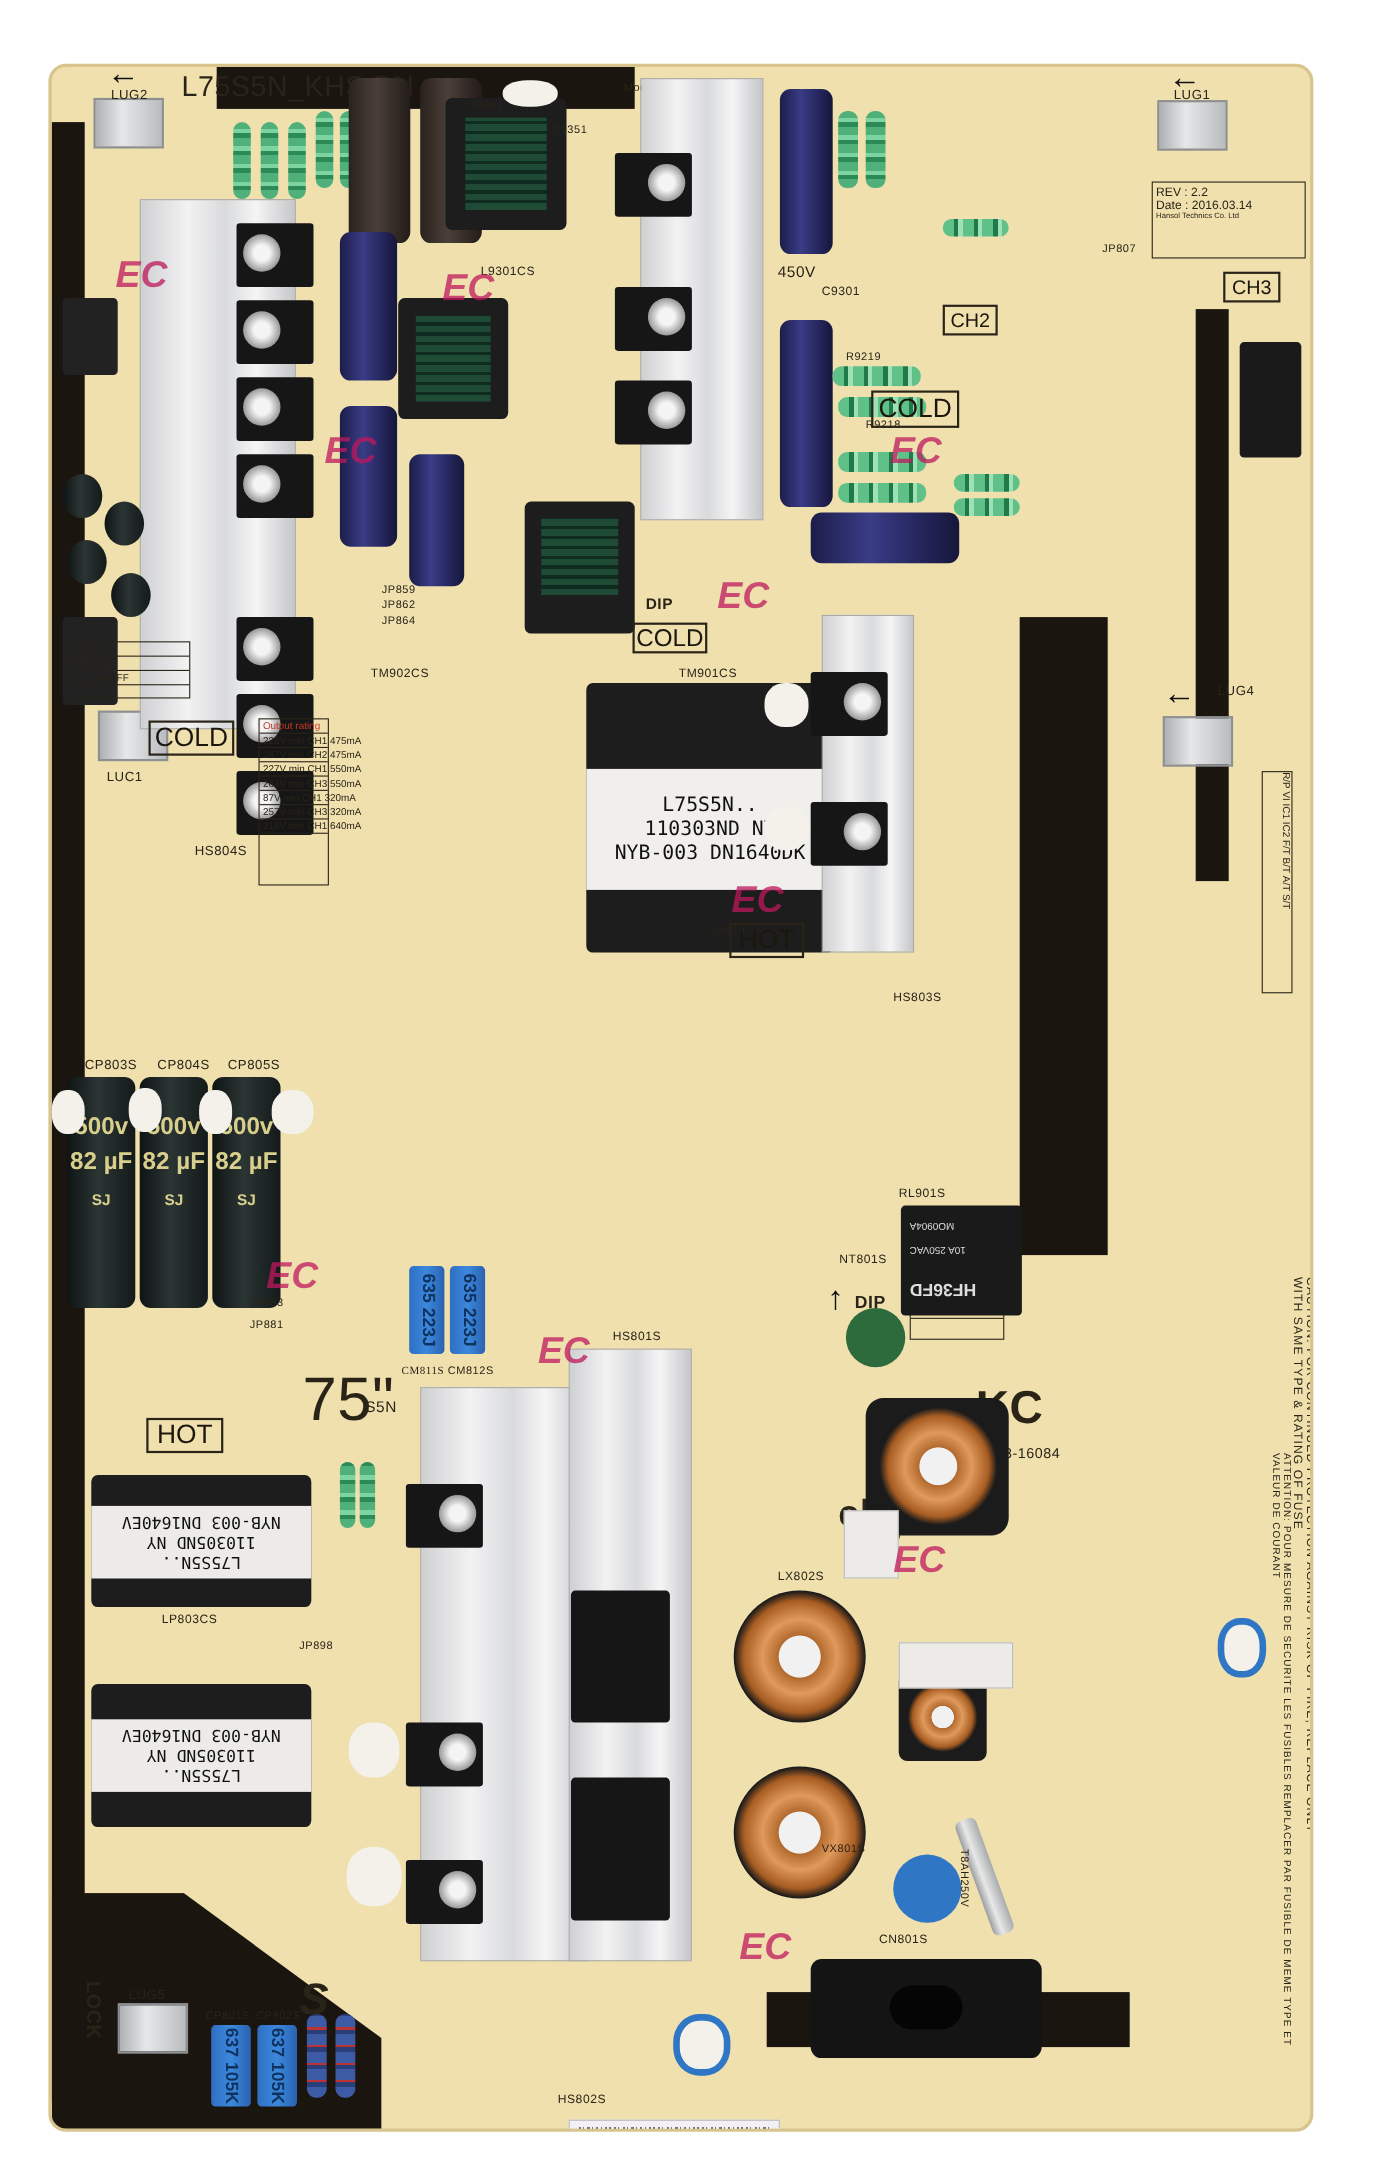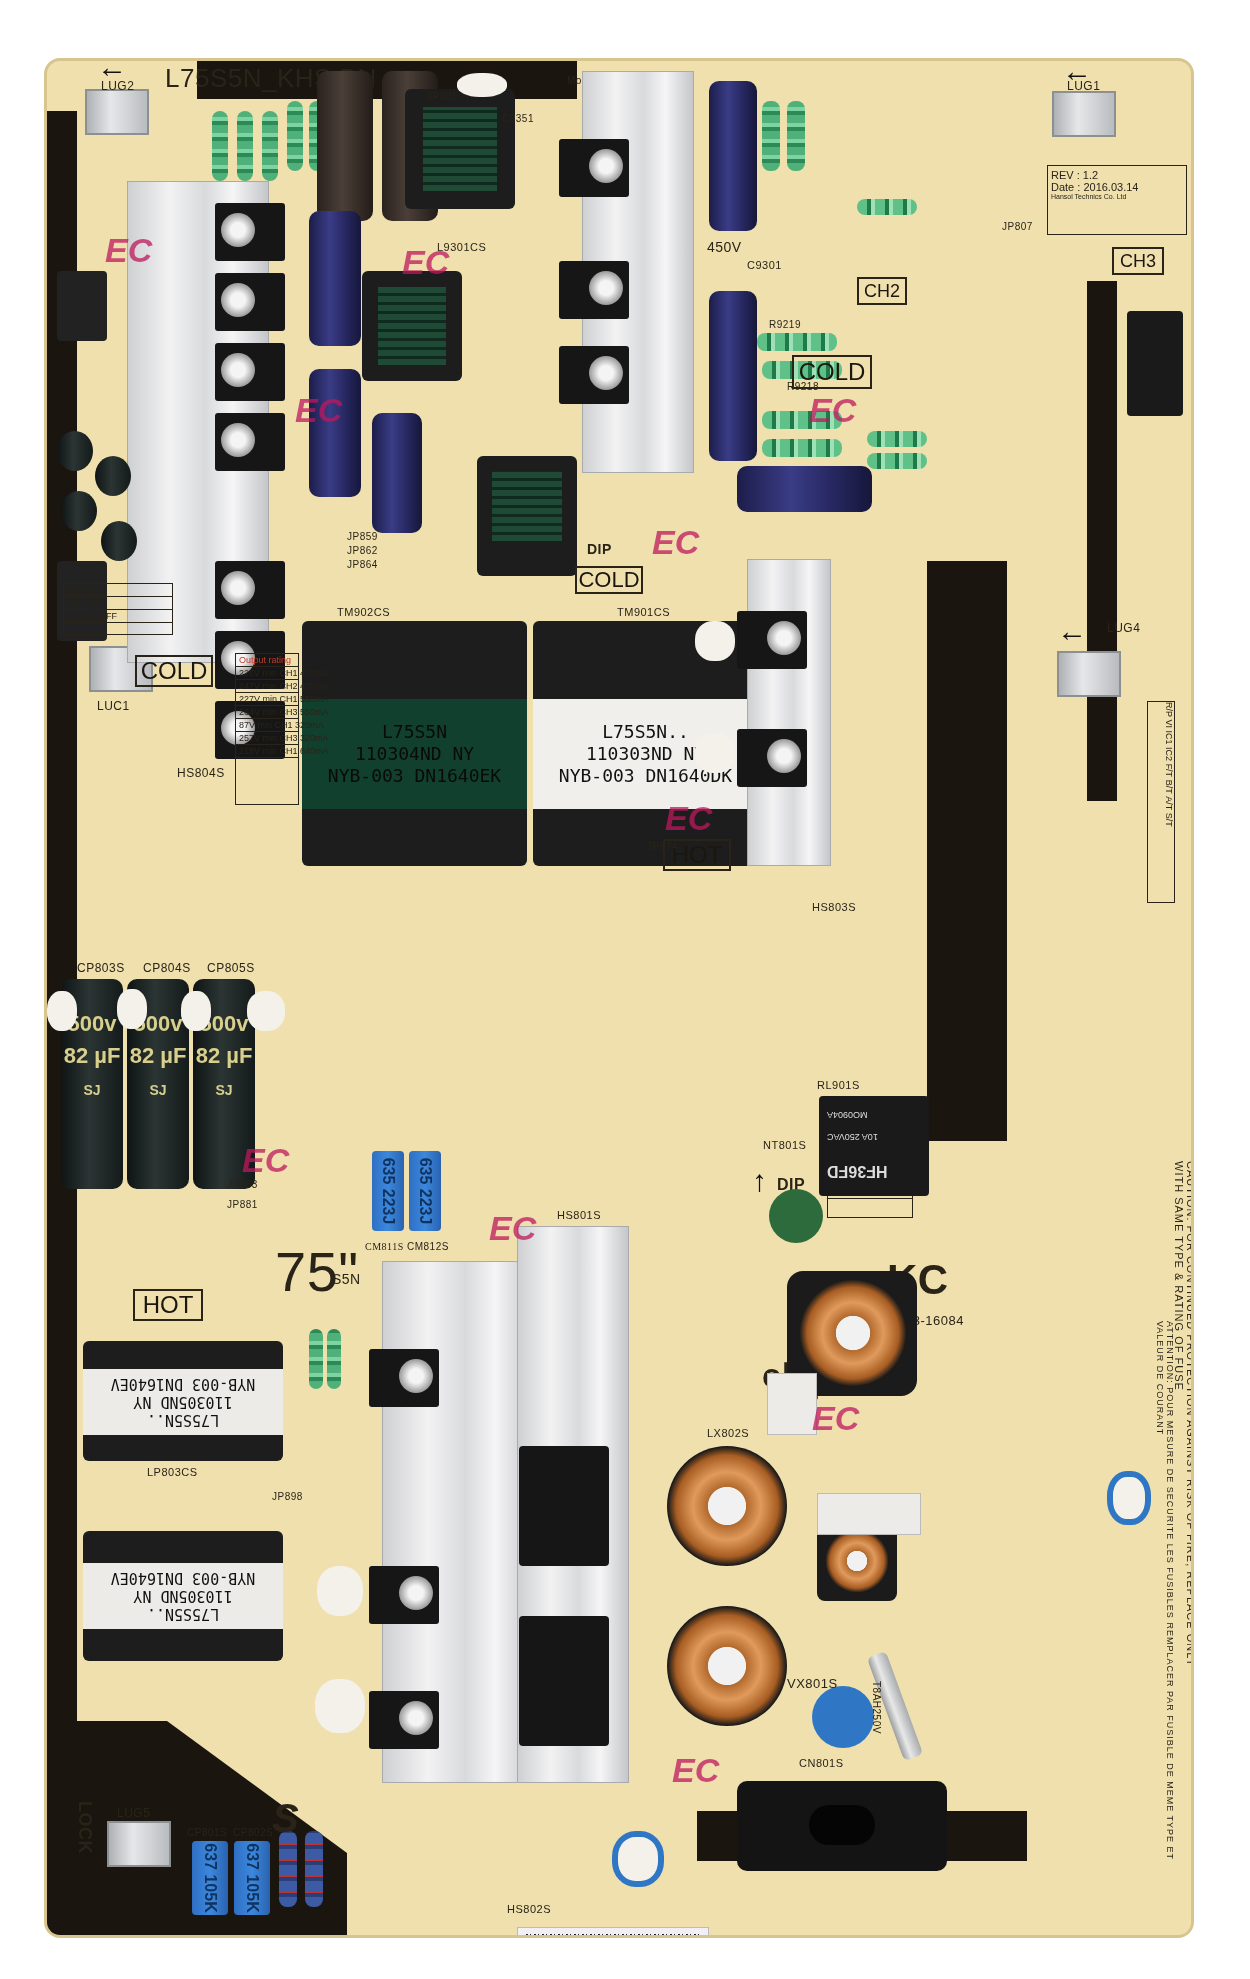--- a/index.html
+++ b/index.html
@@ -71,21 +71,21 @@
   <div class="silk" style="left:1060px;top:560px;">LUG4</div>
 
   <div class="lug" style="left:42px;top:585px;"></div>
   <div class="silk" style="left:50px;top:638px;">LUC1</div>
 
   <div class="lug" style="left:60px;top:1760px;"></div>
   <div class="silk" style="left:70px;top:1745px;">LUG5</div>
   <div class="silk v" style="left:48px;top:1740px;font-size:18px;font-weight:bold;">LOCK</div>
 
   <div class="abs" style="left:1000px;top:104px;width:140px;height:70px;border:1px solid #2a2418;font-size:11px;color:#2a2418;padding:3px;box-sizing:border-box;">
-    <div>REV : 1.2</div>
+    <div>REV : 2.2</div>
     <div>Date : 2016.03.14</div>
     <div style="font-size:7px;">Hansol Technics Co. Ltd</div>
   </div>
 
   <div class="sink" style="left:80px;top:120px;width:140px;height:480px;"></div>
   <div class="to220" style="left:168px;top:142px;">
       <div class="screw"></div>
     </div>
   <div class="to220" style="left:168px;top:212px;">
       <div class="screw"></div>
@@ -174,27 +174,20 @@
   <div class="box" style="left:810px;top:216px;width:50px;height:28px;font-size:18px;background:#efe0ae;">CH2</div>
   <div class="box" style="left:1065px;top:186px;width:52px;height:28px;font-size:18px;">CH3</div>
   <div class="box" style="left:745px;top:294px;width:80px;height:34px;font-size:24px;">COLD</div>
 
   <div class="xfmr" style="left:430px;top:395px;width:100px;height:120px;">
       <div class="coil" style="left:15px;top:15px;width:70px;height:70px;"></div>
     </div>
   <div class="box" style="left:528px;top:505px;width:68px;height:28px;font-size:22px;">COLD</div>
   <div class="silk" style="left:540px;top:480px;font-size:14px;font-weight:bold;">DIP</div>
 
-  <div class="xfmr" style="left:255px;top:560px;width:225px;height:245px;">
-    <div class="label-plate" style="left:0;top:78px;width:225px;height:110px;background:#11402e;color:#0a0a0a;">
-      <div>L75S5N</div>
-      <div>110304ND NY</div>
-      <div>NYB-003 DN1640EK</div>
-    </div>
-  </div>
   <div class="xfmr" style="left:486px;top:560px;width:225px;height:245px;">
     <div class="label-plate" style="left:0;top:78px;width:225px;height:110px;background:#f0efec;color:#111;">
       <div>L75S5N..</div>
       <div>110303ND NY</div>
       <div>NYB-003 DN1640DK</div>
     </div>
   </div>
   <div class="silk" style="left:290px;top:545px;font-size:11px;">TM902CS</div>
   <div class="silk" style="left:570px;top:545px;font-size:11px;">TM901CS</div>
 
@@ -354,21 +347,21 @@
   <div class="toroid" style="left:620px;top:1385px;width:120px;height:120px;"></div>
   <div class="toroid" style="left:620px;top:1545px;width:120px;height:120px;"></div>
   <div class="abs" style="left:770px;top:1460px;width:80px;height:80px;background:#1b1b1b;border-radius:8px;"></div>
   <div class="toroid" style="left:778px;top:1468px;width:64px;height:64px;"></div>
   <div class="silk" style="left:660px;top:1366px;font-size:11px;text-align:right;">LX802S</div>
 
   <div class="abs" style="left:720px;top:1312px;width:48px;height:60px;background:#ecebe8;border:1px solid #bbb;"></div>
   <div class="abs" style="left:770px;top:1432px;width:102px;height:40px;background:#ecebe8;border:1px solid #bbb;"></div>
 
   <div class="varistor" style="left:765px;top:1625px;width:62px;height:62px;background:#2f77c5;"></div>
-  <div class="silk" style="left:740px;top:1615px;font-size:13px;">VX801S</div>
+  <div class="silk" style="left:700px;top:1615px;font-size:10px;">VX801S</div>
   <div class="fuse" style="left:838px;top:1590px;width:20px;height:110px;transform:rotate(-20deg);"></div>
   <div class="silk v" style="left:835px;top:1620px;font-size:10px;">T8AH250V</div>
   <div class="silk" style="left:752px;top:1696px;font-size:11px;">CN801S</div>
 
   <div class="inlet" style="left:690px;top:1720px;width:210px;height:90px;">
     <div style="position:absolute;left:72px;top:24px;width:66px;height:40px;background:#050505;border-radius:20px;"></div>
   </div>
 
   <div class="glue" style="left:565px;top:1770px;width:52px;height:56px;border:6px solid #2f77c5;box-sizing:border-box;"></div>
   <div class="glue" style="left:1060px;top:1410px;width:44px;height:54px;border:6px solid #2f77c5;box-sizing:border-box;"></div>

